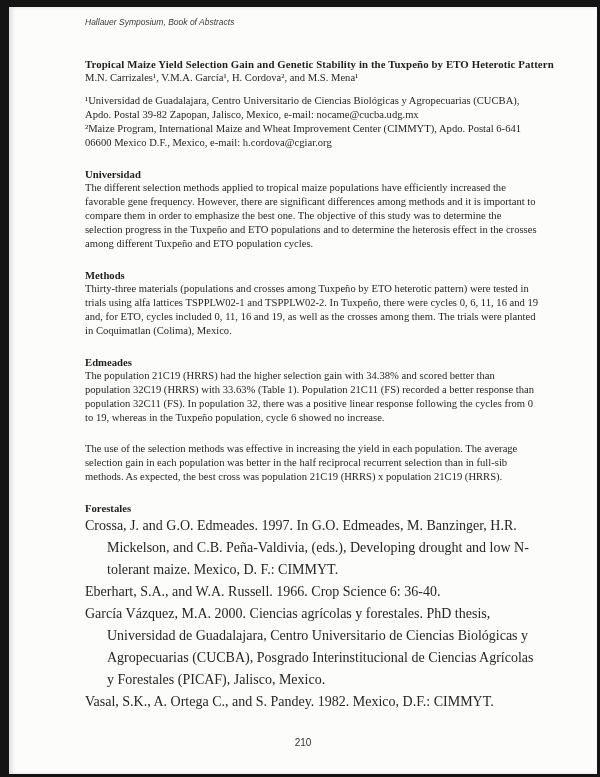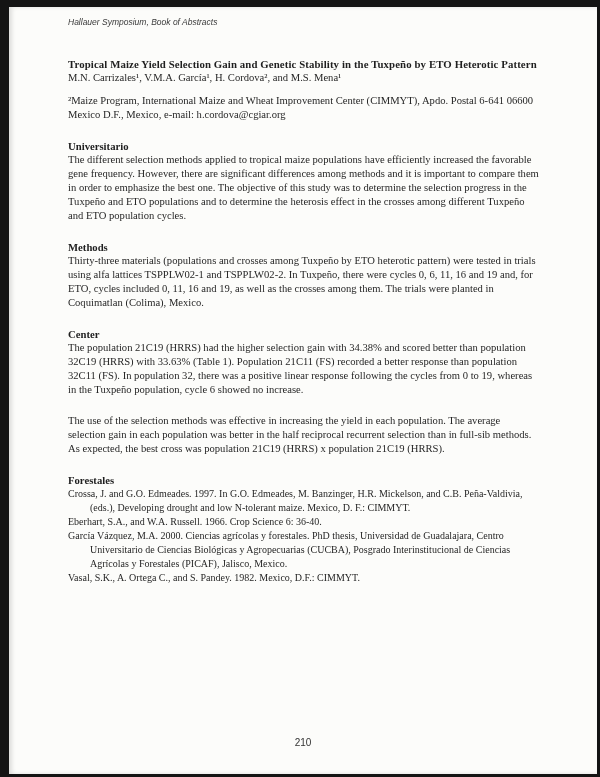--- a/index.html
+++ b/index.html
@@ -11,21 +11,21 @@
     font-family: "Liberation Serif", serif;
   }
   .page {
     position: absolute;
     top: 7px; left: 9px; right: 3px; bottom: 3px;
     background: #fcfcfa;
     box-shadow: inset 3px 0 4px rgba(0,0,0,0.12);
   }
   .content {
     position: absolute;
-    top: 6px; left: 59px; right: 58px;
+    top: 6px; left: 76px; right: 58px;
     color: #262626;
   }
   .running-header {
     font-family: "Liberation Sans", sans-serif;
     font-style: italic;
     font-size: 8.5px;
     color: #3a3a3a;
     margin-top: 4px;
   }
   .title {
@@ -52,22 +52,22 @@
     font-weight: bold;
     font-size: 10.7px;
     line-height: 14px;
     color: #1f1f1f;
   }
   .section-body {
     font-size: 10.6px;
     line-height: 14px;
   }
   .reference-item {
-    font-size: 10px;
-    line-height: 14px;
+    font-size: 14px;
+    line-height: 22px;
     padding-left: 22px;
     text-indent: -22px;
   }
   .page-number {
     position: absolute;
     bottom: 26px;
     left: 0; right: 0;
     text-align: center;
     font-family: "Liberation Sans", sans-serif;
     font-size: 10px;
@@ -80,35 +80,36 @@
 <div class="page">
   <div class="content">
 
     <div class="running-header">Hallauer Symposium, Book of Abstracts</div>
 
     <div class="title">Tropical Maize Yield Selection Gain and Genetic Stability in the Tuxpeño by ETO Heterotic Pattern</div>
 
     <div class="authors">M.N. Carrizales¹, V.M.A. García¹, H. Cordova², and M.S. Mena¹</div>
 
     <div class="affiliations">
+      <div class="affiliation-line">¹Universidad de Guadalajara, Centro Universitario de Ciencias Biológicas y Agropecuarias (CUCBA), Apdo. Postal 39-82 Zapopan, Jalisco, Mexico, e-mail: nocame@cucba.udg.mx</div>
       <div class="affiliation-line">²Maize Program, International Maize and Wheat Improvement Center (CIMMYT), Apdo. Postal 6-641 06600 Mexico D.F., Mexico, e-mail: h.cordova@cgiar.org</div>
     </div>
 
     <div class="section">
-      <div class="section-heading">Universitario</div>
+      <div class="section-heading">Universidad</div>
       <div class="section-body">The different selection methods applied to tropical maize populations have efficiently increased the favorable gene frequency. However, there are significant differences among methods and it is important to compare them in order to emphasize the best one. The objective of this study was to determine the selection progress in the Tuxpeño and ETO populations and to determine the heterosis effect in the crosses among different Tuxpeño and ETO population cycles.</div>
     </div>
 
     <div class="section">
       <div class="section-heading">Methods</div>
       <div class="section-body">Thirty-three materials (populations and crosses among Tuxpeño by ETO heterotic pattern) were tested in trials using alfa lattices TSPPLW02-1 and TSPPLW02-2. In Tuxpeño, there were cycles 0, 6, 11, 16 and 19 and, for ETO, cycles included 0, 11, 16 and 19, as well as the crosses among them. The trials were planted in Coquimatlan (Colima), Mexico.</div>
     </div>
 
     <div class="section">
-      <div class="section-heading">Center</div>
+      <div class="section-heading">Edmeades</div>
       <div class="section-body">The population 21C19 (HRRS) had the higher selection gain with 34.38% and scored better than population 32C19 (HRRS) with 33.63% (Table 1). Population 21C11 (FS) recorded a better response than population 32C11 (FS). In population 32, there was a positive linear response following the cycles from 0 to 19, whereas in the Tuxpeño population, cycle 6 showed no increase.</div>
     </div>
 
     <div class="section">
       <div class="section-body">The use of the selection methods was effective in increasing the yield in each population. The average selection gain in each population was better in the half reciprocal recurrent selection than in full-sib methods. As expected, the best cross was population 21C19 (HRRS) x population 21C19 (HRRS).</div>
     </div>
 
     <div class="section">
       <div class="section-heading">Forestales</div>
       <div class="reference-item">Crossa, J. and G.O. Edmeades. 1997. In G.O. Edmeades, M. Banzinger, H.R. Mickelson, and C.B. Peña-Valdivia, (eds.), Developing drought and low N-tolerant maize. Mexico, D. F.: CIMMYT.</div>

